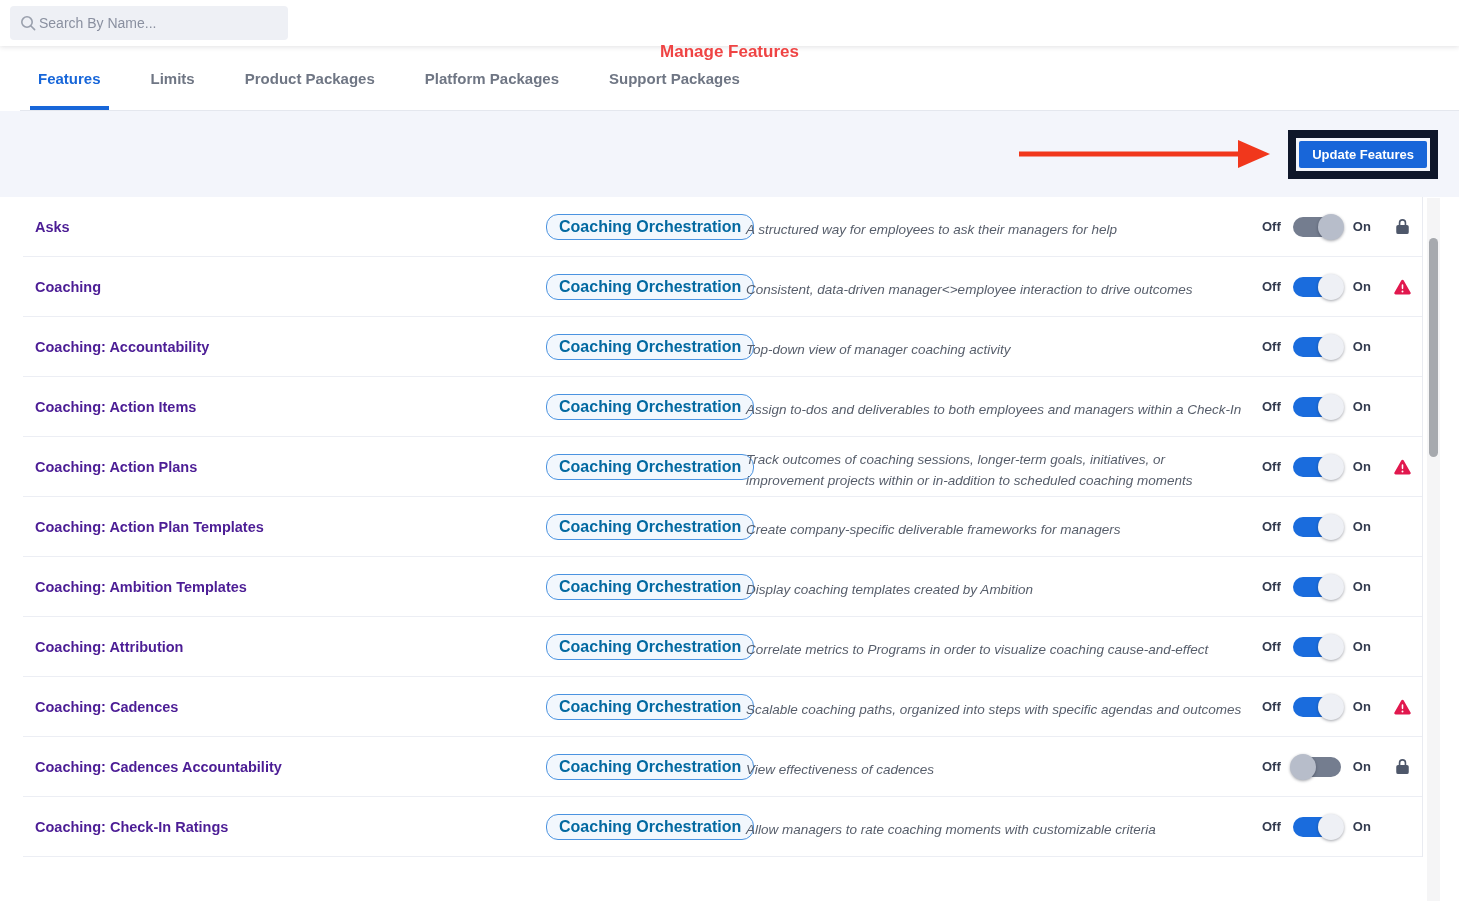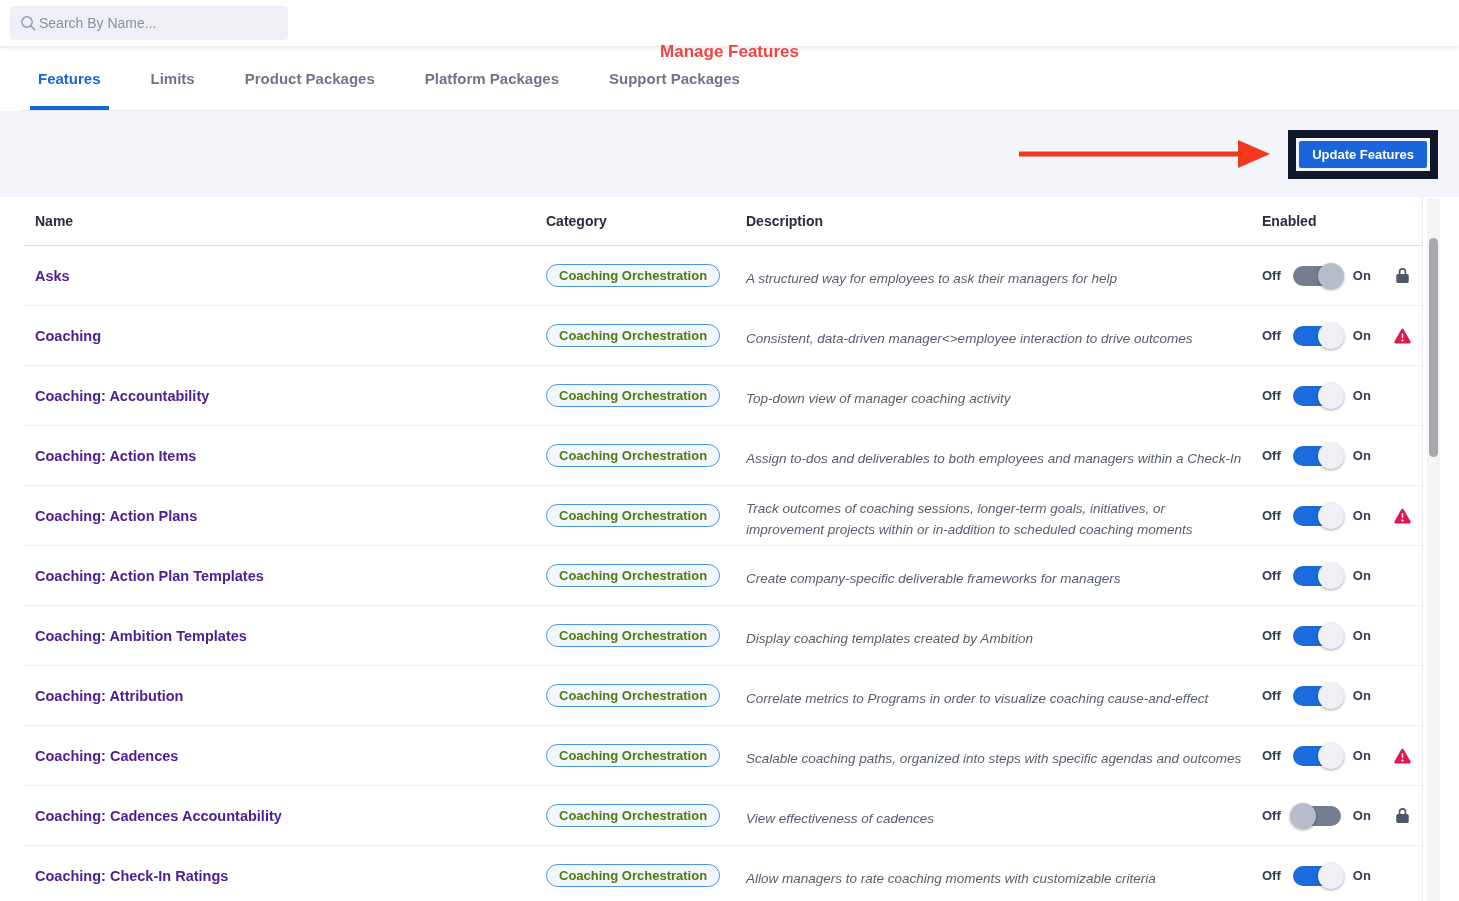--- a/index.html
+++ b/index.html
@@ -39,21 +39,21 @@
 
   
   .table-wrap { margin-left:23px; width:1400px; border-right:1px solid #e9ebf1; }
   .thead, .row { display:grid; grid-template-columns:511px 200px 516px 1fr;
                  align-items:center; padding:0 12px; }
   .thead { height:49px; border-bottom:1px solid #dfe2ea; }
   .th { font-size:14px; font-weight:700; color:#272d3b; }
   .row { min-height:60px; border-bottom:1px solid #eceef4; }
   .cell.name { font-size:14.5px; font-weight:700; color:#4c1d95; }
   .badge { display:inline-block; border:1.5px solid #4b93e0; border-radius:12px;
-           background:#f2f7fd; color:#4d7c0f; font-size:13px; font-weight:700;
+           background:#f2f7fd; color:#0369a1; font-size:16px; font-weight:700;
            padding:3px 12px; white-space:nowrap; }
   .cell.desc { font-size:13.5px; font-style:italic; color:#575e6b; line-height:1.5;
                max-width:500px;margin-top:8px; }
   .cell.enabled { display:flex; align-items:center; gap:12px; }
   .offon { font-size:13px; font-weight:700; color:#333b4f; }
   .toggle { position:relative; width:48px; height:20px; border-radius:10px;
             display:inline-block; cursor:pointer; }
   .knob { position:absolute; top:-3px; width:26px; height:26px; border-radius:50%;
           box-shadow:0 1px 3px rgba(30,35,50,.4); }
   .toggle-on { background:#1a6cdd; }
@@ -97,26 +97,20 @@
   <svg class="annot-arrow" width="252" height="34" viewBox="0 0 252 34">
     <line x1="0" y1="17" x2="221" y2="17" stroke="#f1371c" stroke-width="5"></line>
     <polygon points="219,3 251,17 219,31" fill="#f1371c"></polygon>
   </svg>
   <div class="annot-box">
     <button class="update-btn">Update Features</button>
   </div>
 </div>
 
 <div class="table-wrap">
-  <div class="thead">
-    <div class="th">Name</div>
-    <div class="th">Category</div>
-    <div class="th">Description</div>
-    <div class="th">Enabled</div>
-  </div>
   <div>
   <div class="row">
     <div class="cell name">Asks</div>
     <div class="cell cat">
       <span class="badge">Coaching Orchestration</span>
     </div>
     <div class="cell desc">A structured way for employees to ask their managers for help</div>
     <div class="cell enabled">
       <span class="offon">Off</span>
       <span class="toggle toggle-on-locked">

